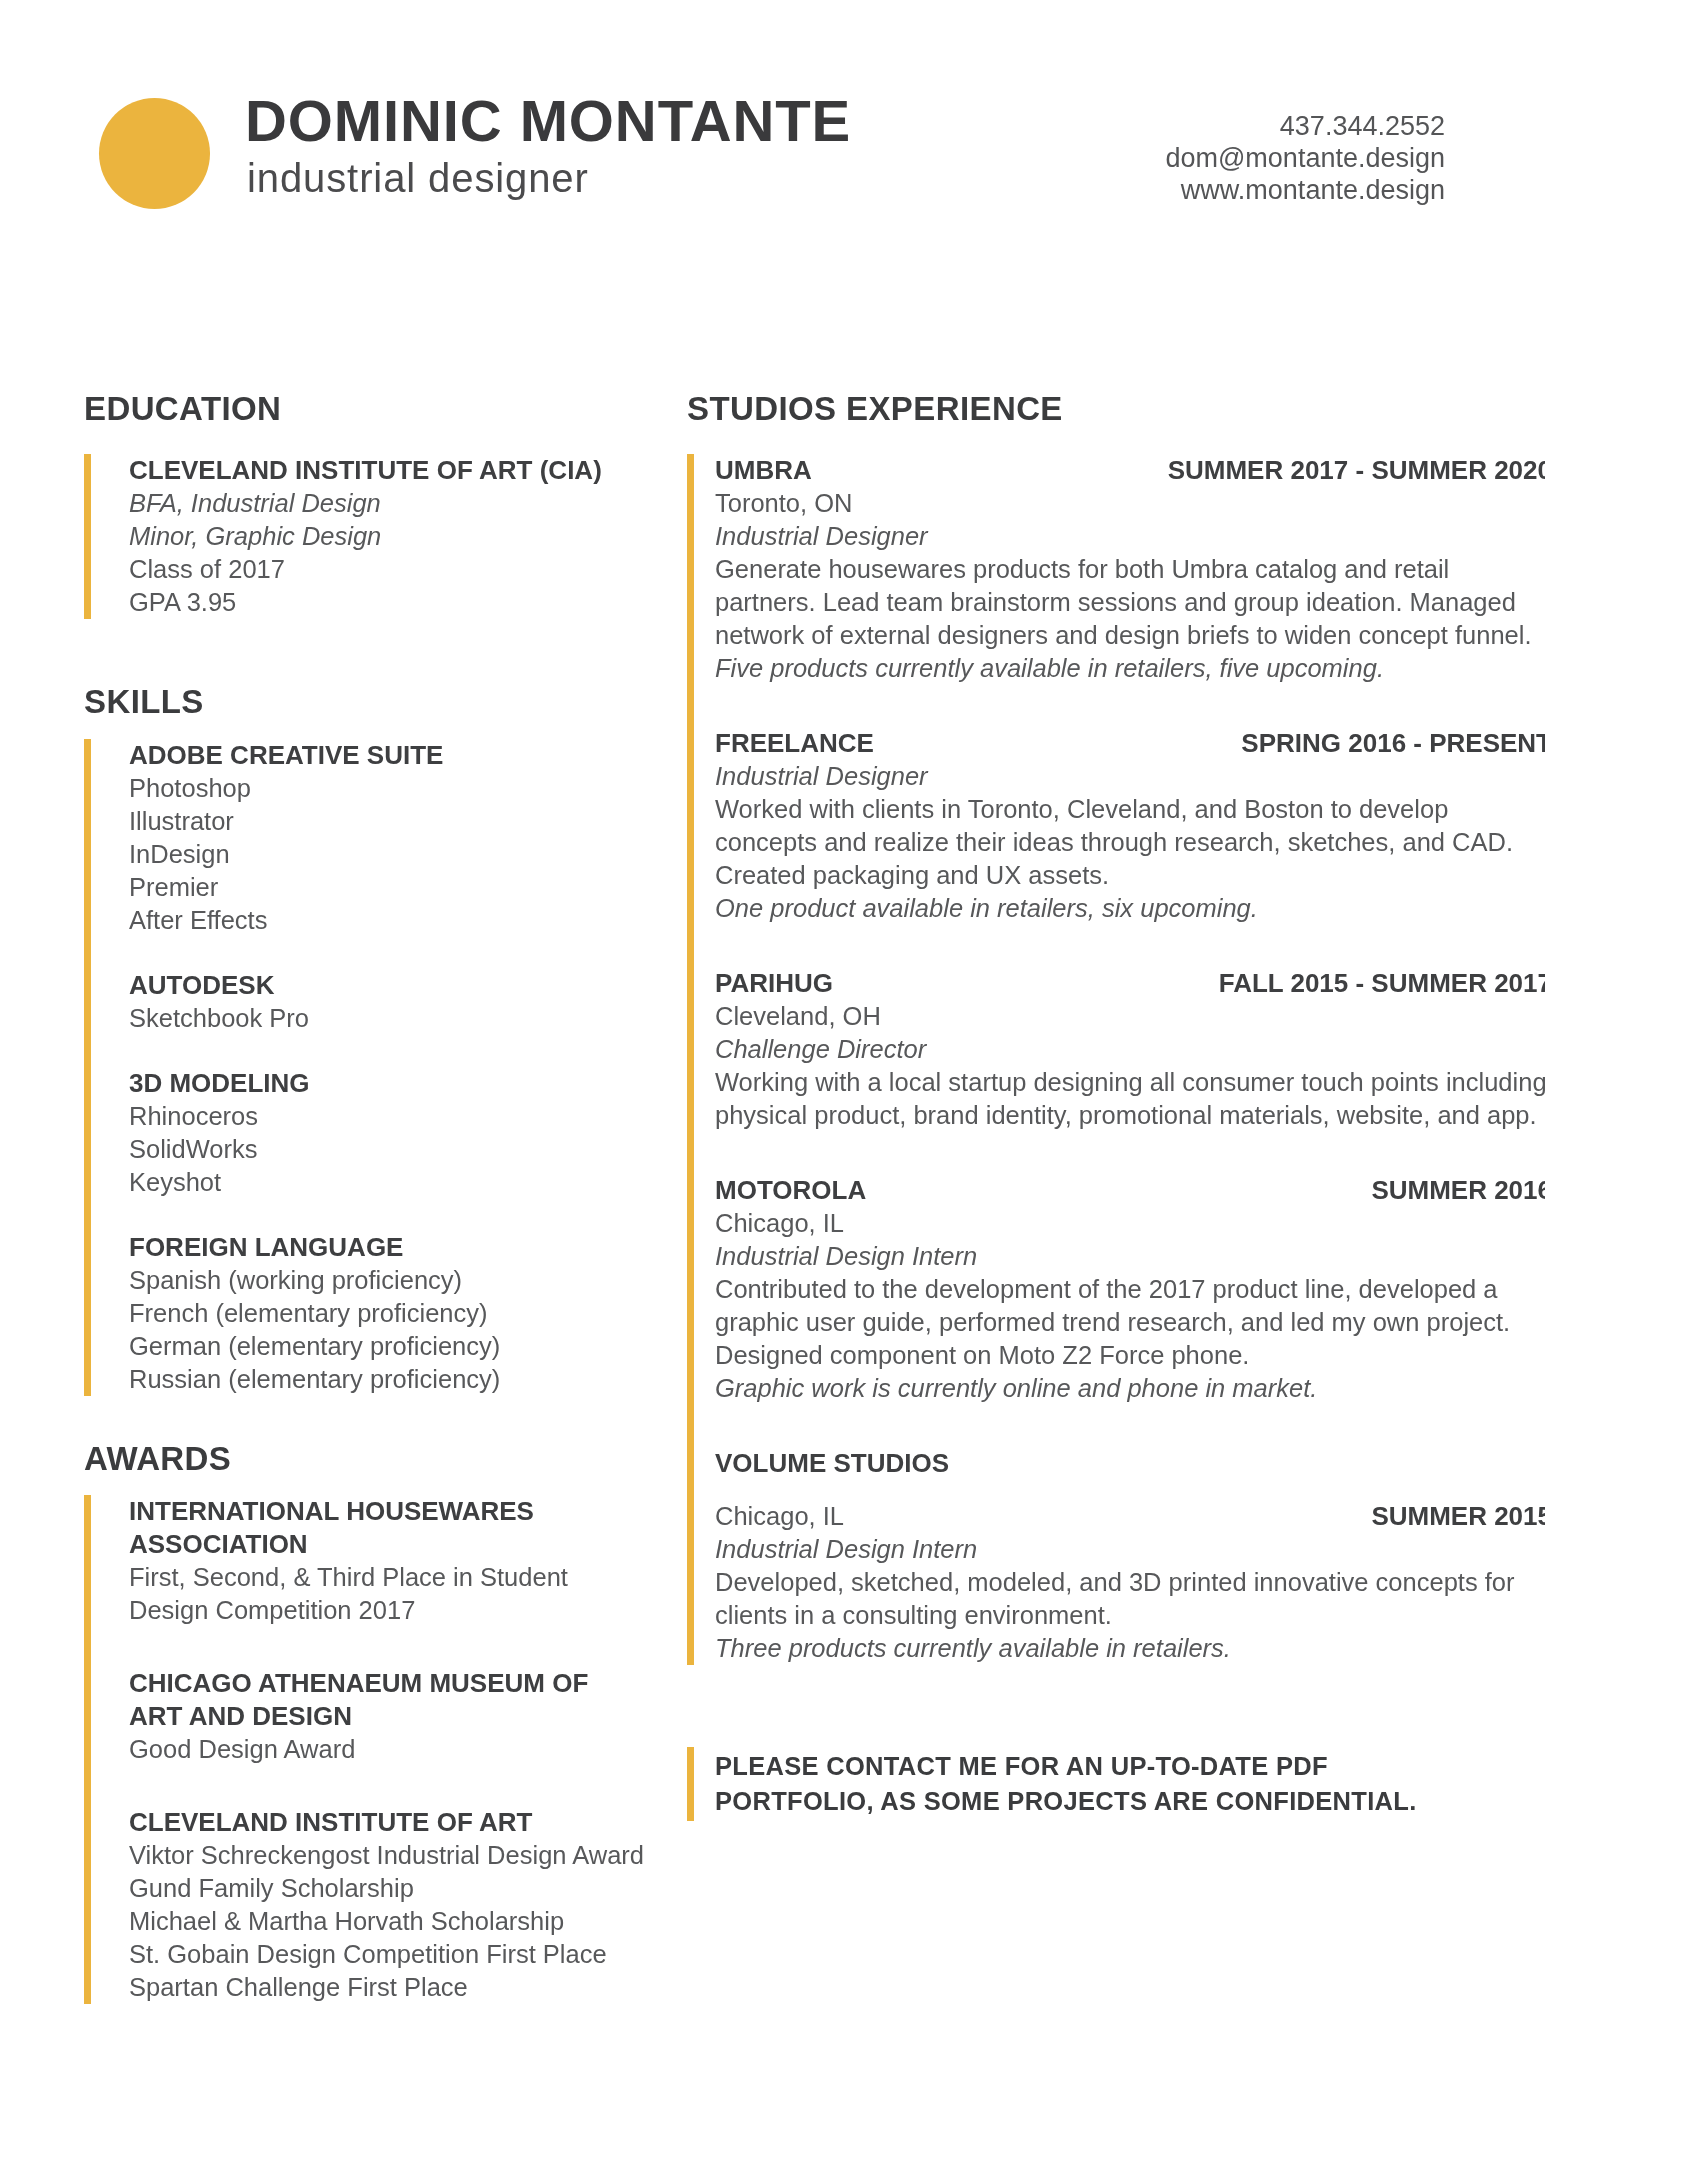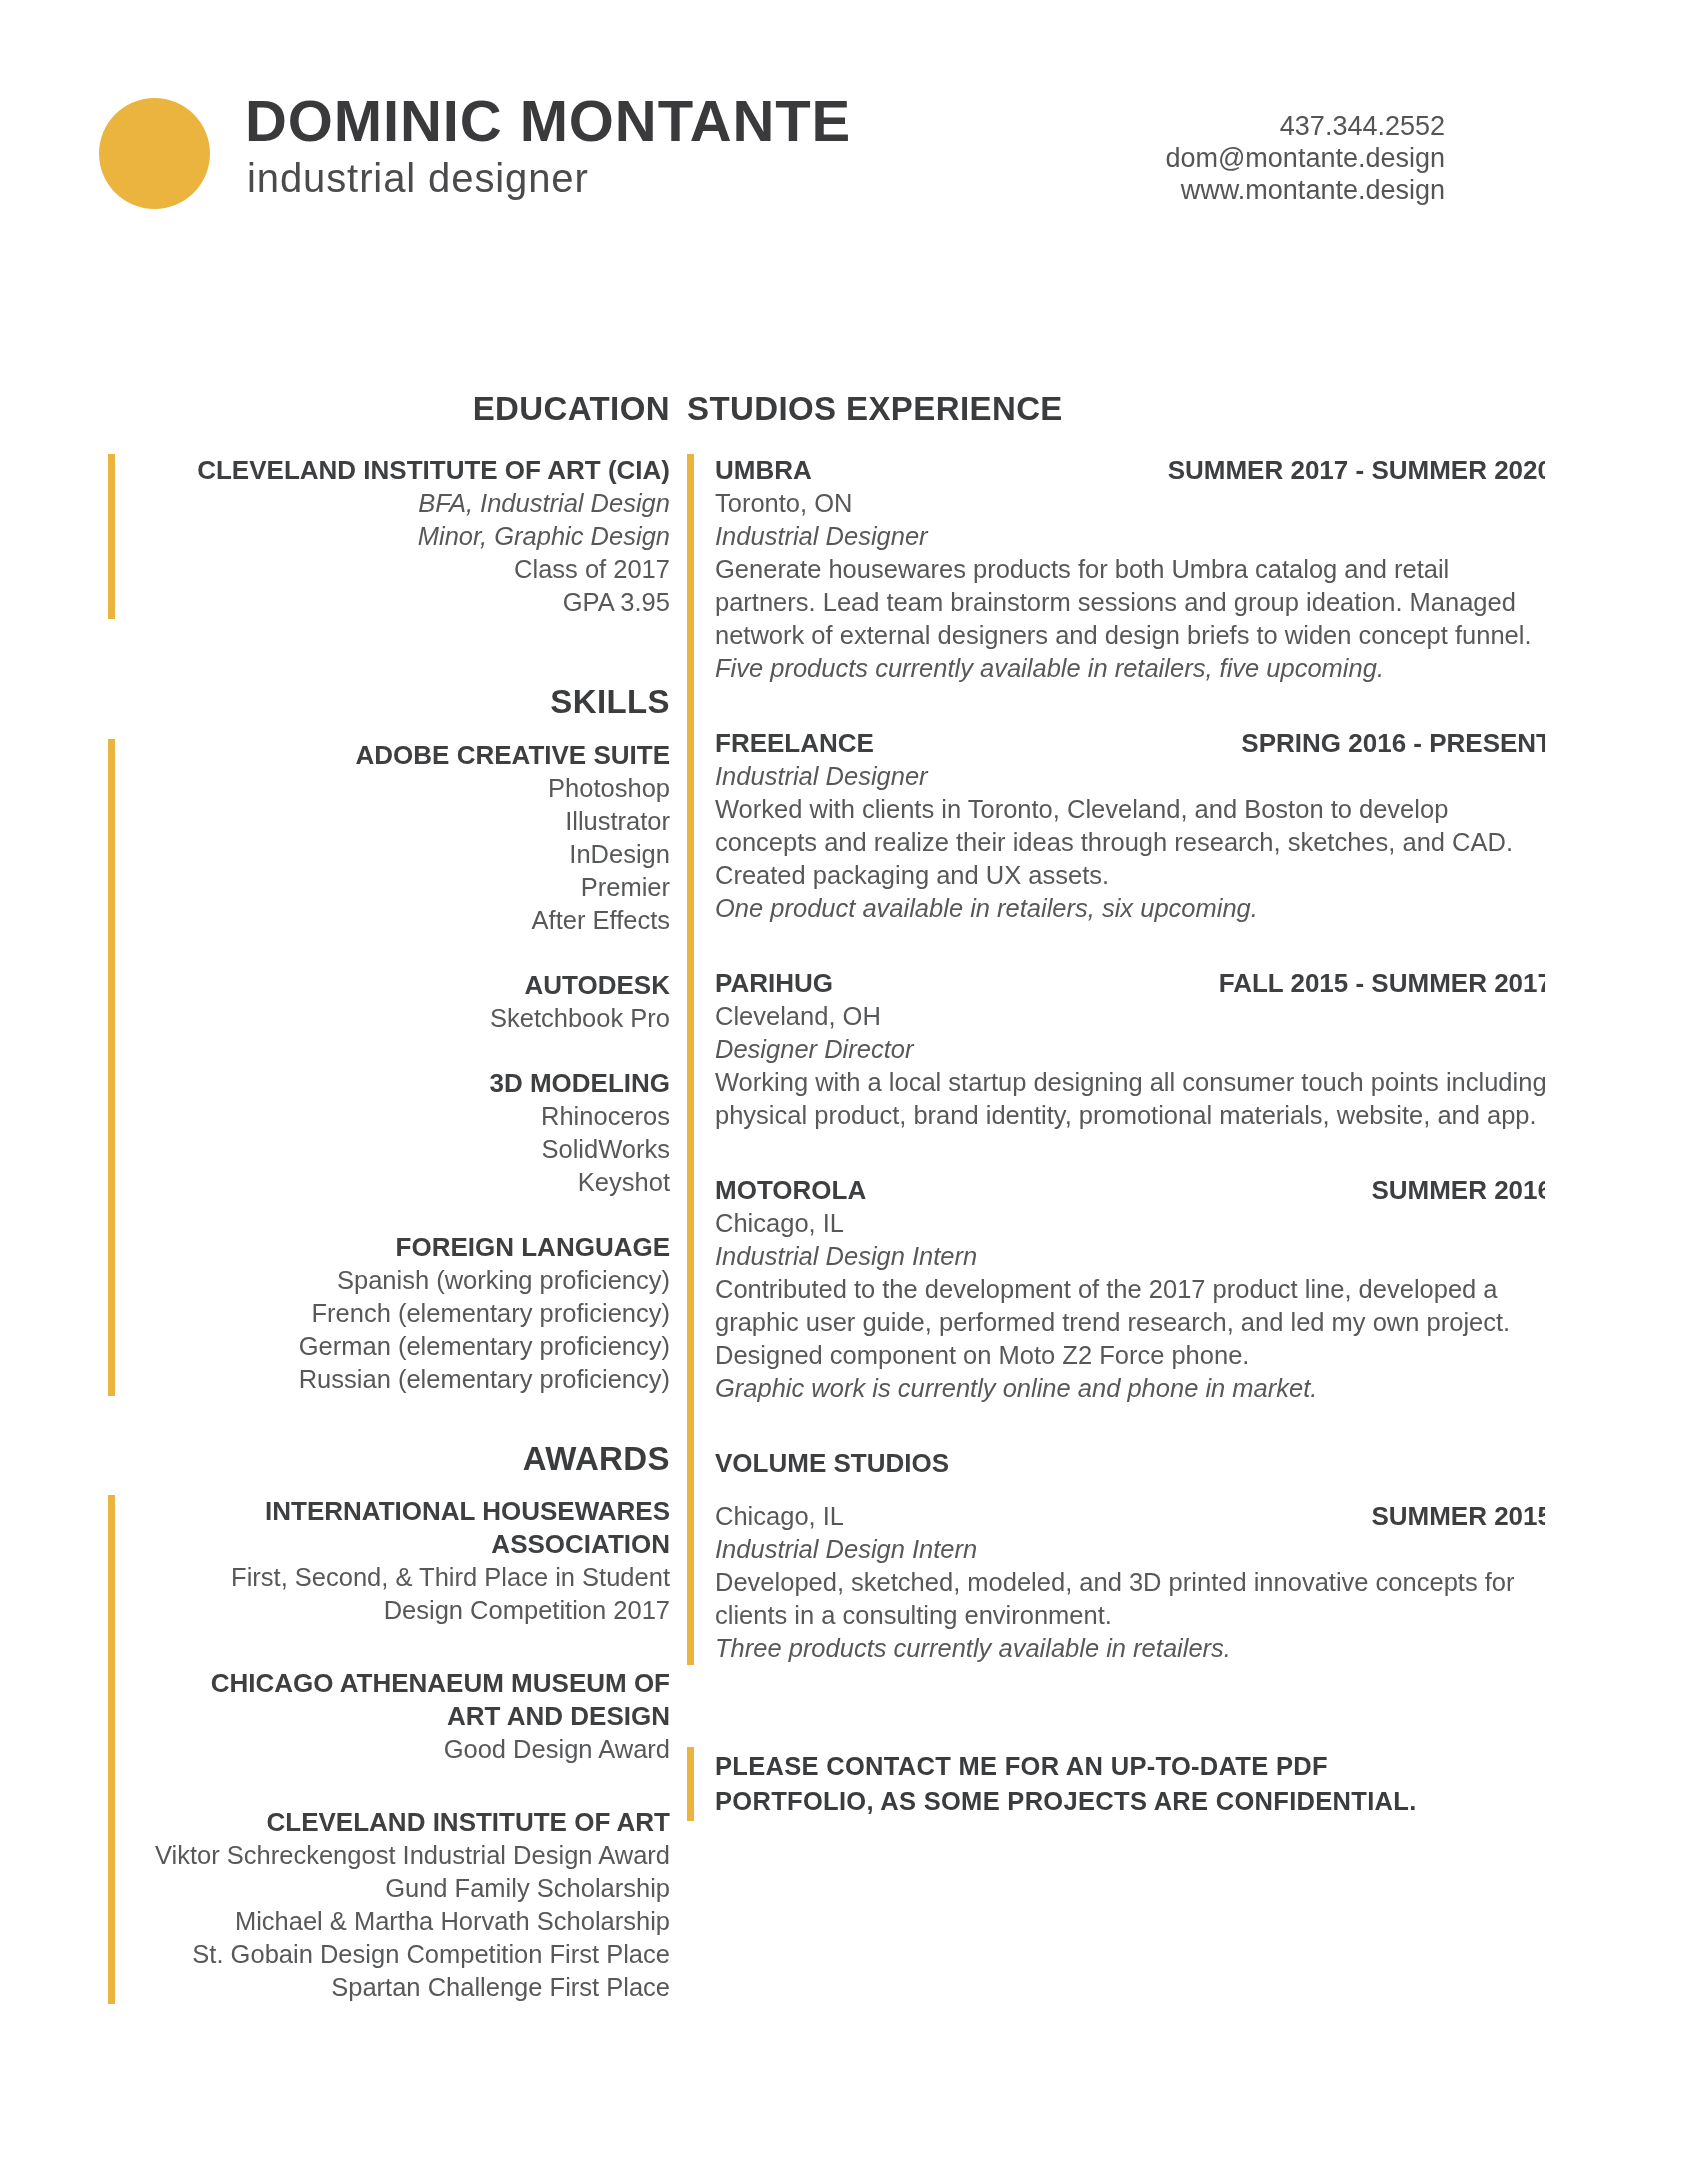--- a/index.html
+++ b/index.html
@@ -11,21 +11,21 @@
   .logo{ position:absolute; left:99px; top:98px; width:111px; height:111px;
          border-radius:50%; background:var(--accent); }
   .person-name{ position:absolute; left:245px; top:92px; font-size:58px; font-weight:bold;
                 letter-spacing:0.9px; color:#3a3a3c; line-height:58px; }
   .person-title{ position:absolute; left:247px; top:156px; font-size:40px; font-weight:normal;
                  letter-spacing:0.9px; color:#4b4b4d; line-height:44px; }
   .contact{ position:absolute; right:100px; top:110px; text-align:right;
             font-size:27px; line-height:32px; color:#545557; }
 
   
-  .col-left{ position:absolute; left:108px; top:392px; width:562px;text-align:right; }
+  .col-left{ position:absolute; left:84px; top:392px; width:562px; }
   .col-right{ position:absolute; left:687px; top:392px; width:869px; }
 
   .section-heading{ font-size:33px; font-weight:bold; color:#3b3c3e;
                     letter-spacing:0.4px; line-height:33px; }
 
   .block{ border-left:7px solid var(--accent); padding-left:38px;
           font-size:25.5px; line-height:33px; color:#57585a; }
   .line{ font-size:25.5px; line-height:33px; color:#57585a; }
   .bold-sub{ font-size:26px; line-height:33px; font-weight:bold; color:#3e3f41; }
   .italic{ font-style:italic; }
@@ -153,21 +153,21 @@
         <div class="desc">Worked with clients in Toronto, Cleveland, and Boston to develop concepts and realize their ideas through research, sketches, and CAD. Created packaging and UX assets.</div>
         <div class="line italic">One product available in retailers, six upcoming.</div>
       </div>
 
       <div class="xp">
         <div class="xp-head">
           <span class="company">PARIHUG</span>
           <span class="dates">FALL 2015 - SUMMER 2017</span>
         </div>
         <div class="line">Cleveland, OH</div>
-        <div class="line italic">Designer Director</div>
+        <div class="line italic">Challenge Director</div>
         <div class="desc">Working with a local startup designing all consumer touch points including physical product, brand identity, promotional materials, website, and app.</div>
       </div>
 
       <div class="xp">
         <div class="xp-head">
           <span class="company">MOTOROLA</span>
           <span class="dates">SUMMER 2016</span>
         </div>
         <div class="line">Chicago, IL</div>
         <div class="line italic">Industrial Design Intern</div>

